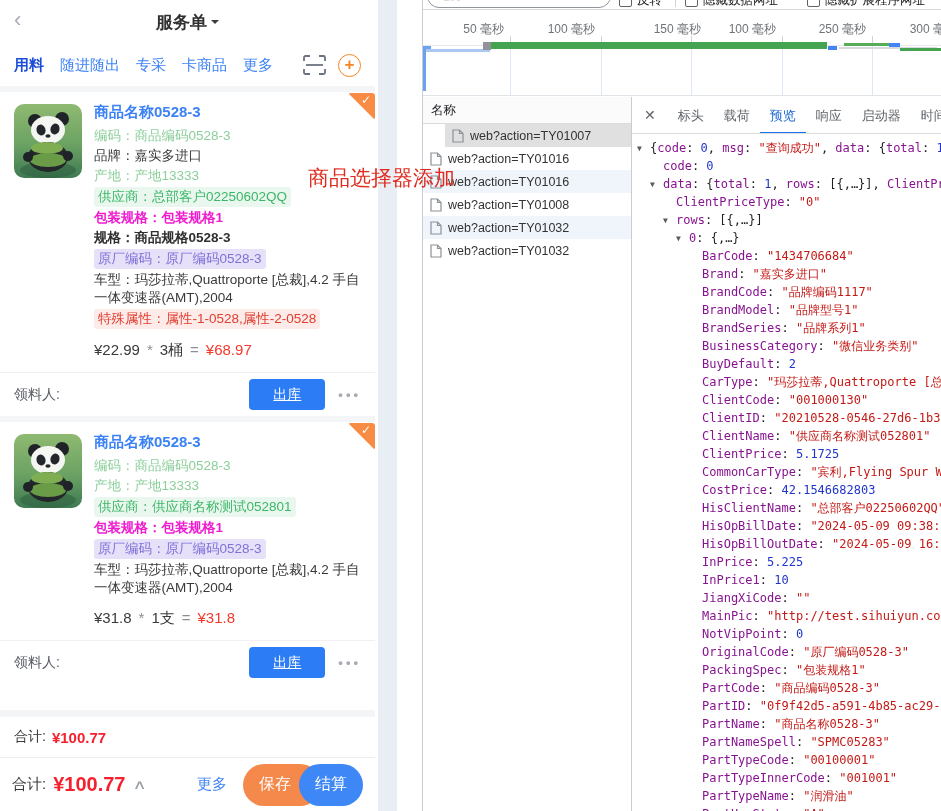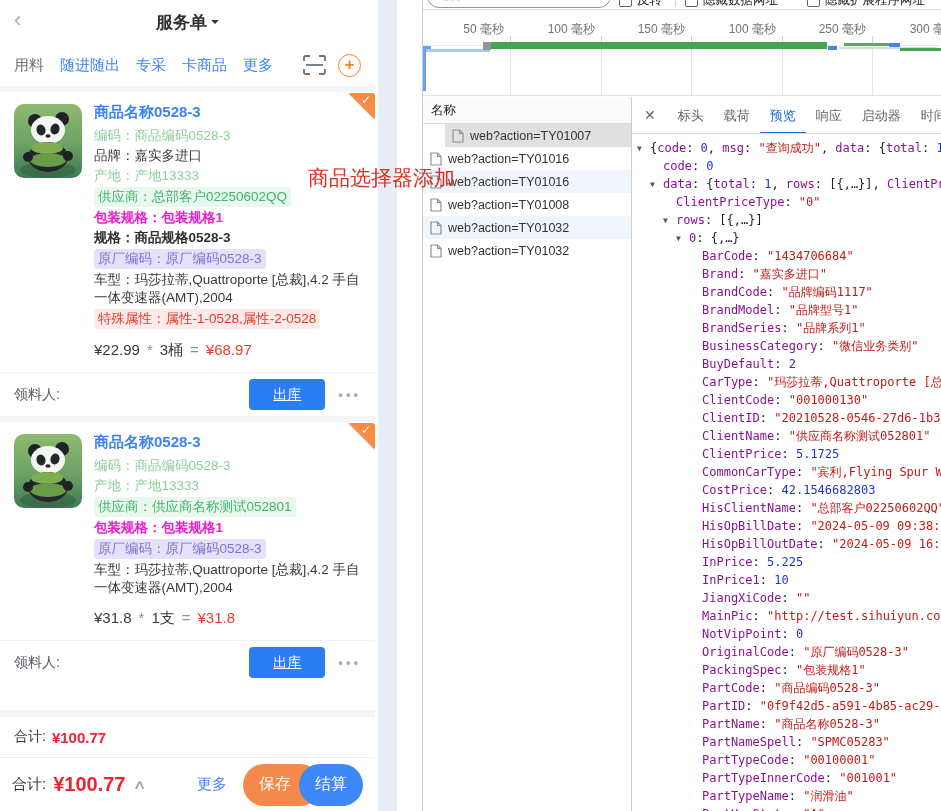--- a/index.html
+++ b/index.html
@@ -9,21 +9,21 @@
   
   .app { position:absolute; left:0; top:0; width:375px; height:811px; background:#fff; overflow:hidden; }
   .app-header { height:44px; display:flex; align-items:center; justify-content:center; position:relative; }
   .back { position:absolute; left:14px; top:8px; font-size:22px; color:#a9adb5; line-height:24px; cursor:pointer; }
   .app-title { font-size:17px; font-weight:bold; color:#2f2f2f; }
   .caret-down { display:inline-block; margin-left:4px; width:0; height:0;
     border:4.5px solid transparent; border-top-color:#3a3a3a; transform:translateY(2px); }
   .tab-bar { height:42px; display:flex; align-items:center; padding:0 14px; }
   .tabs-wrap { display:flex; align-items:center; gap:16px; }
   .tab { font-size:15px; color:#3e82f7; white-space:nowrap; cursor:pointer; }
-  .tab.active { color:#737373; font-weight:normal; }
+  .tab.active { color:#1d4ed8; font-weight:bold; }
   .scan-icon { margin-left:auto; display:flex; }
   .plus-icon { margin-left:12px; width:23px; height:23px; border:1.6px solid #f5851f; border-radius:50%;
     color:#f5851f; font-size:17px; line-height:19px; text-align:center; font-weight:bold; }
   .gray-band { height:6px; background:#f4f5f7; }
 
   .card { position:relative; padding:8px 14px 8px 14px; background:#fff; }
   .card-row-top { display:flex; }
   .thumb { width:68px; height:74px; border-radius:10px; overflow:hidden; flex:none; margin-right:12px; margin-top:4px; }
   .card-main { flex:1; min-width:0; }
   .p-name { font-size:15px; font-weight:bold; color:#3b82f6; margin:3px 0 5px; }
@@ -285,21 +285,21 @@
       </div>
     </div>
   <div class="cb-divider"></div>
   <div class="dt-topline"></div>
 
   <div class="dt-ruler" id="dt-ruler">
       <span class="ruler-label" style="left: 87px;">50 毫秒</span>
       <span class="ruler-tick" style="left: 87px;"></span>
       <span class="ruler-label" style="left: 178px;">100 毫秒</span>
       <span class="ruler-tick" style="left: 178px;"></span>
-      <span class="ruler-label" style="left: 268px; text-align: center;">150 毫秒</span>
+      <span class="ruler-label" style="left: 284px; text-align: center;">150 毫秒</span>
       <span class="ruler-tick" style="left: 268px;"></span>
       <span class="ruler-label" style="left: 359px;">100 毫秒</span>
       <span class="ruler-tick" style="left: 359px;"></span>
       <span class="ruler-label" style="left: 449px;">250 毫秒</span>
       <span class="ruler-tick" style="left: 449px;"></span>
       <span class="ruler-label" style="left: 540px;">300 毫秒</span>
     </div>
   <div class="dt-grid" id="dt-grid">
       <div class="gridline" style="left: 87px;"></div>
       <div class="gridline" style="left: 178px;"></div>

